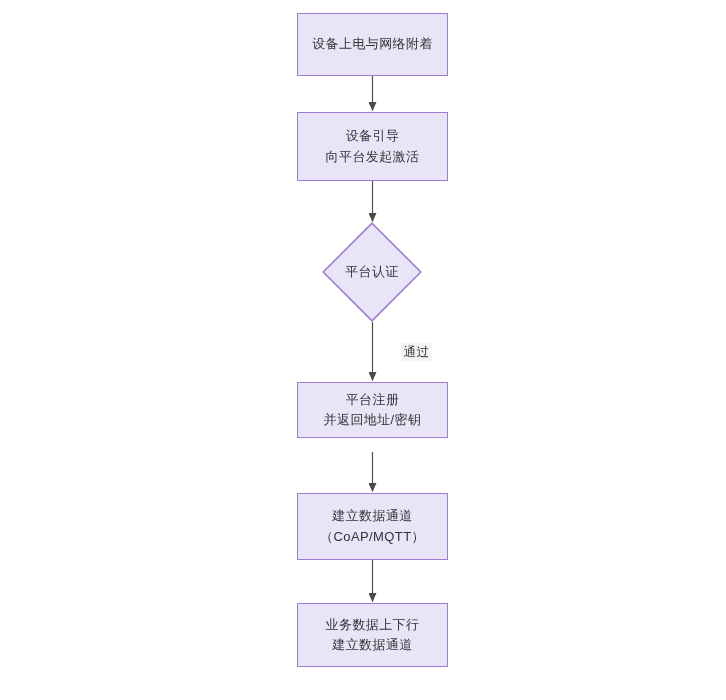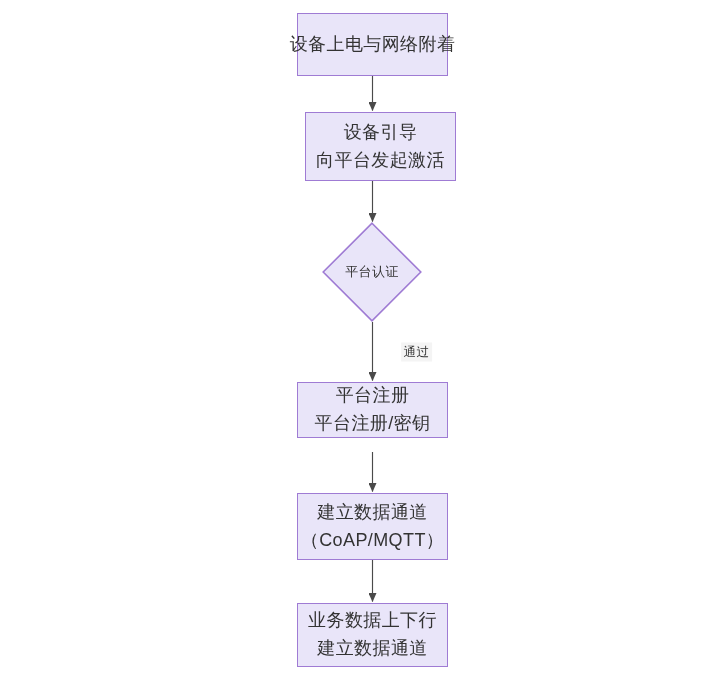--- a/index.html
+++ b/index.html
@@ -24,21 +24,21 @@
   .node {
     position: absolute;
     box-sizing: border-box;
     background: #e9e5f9;
     border: 1.6px solid #9f7bd4;
     display: flex;
     flex-direction: column;
     align-items: center;
     justify-content: center;
     color: #333333;
-    font-size: 18px;
+    font-size: 13px;
     line-height: 1.55;
     letter-spacing: 0.4px;
     white-space: nowrap;
   }
   .node .line1, .node .line2 {
     display: block;
     text-align: center;
   }
   .diamond-wrap {
     position: absolute;
@@ -100,37 +100,37 @@
     <line x1="372.5" y1="181" x2="372.5" y2="221.5" stroke="#4a4a4a" stroke-width="1.15" marker-end="url(#arrowhead)"></line>
     <line x1="372.5" y1="322" x2="372.5" y2="380.5" stroke="#4a4a4a" stroke-width="1.15" marker-end="url(#arrowhead)"></line>
     <line x1="372.5" y1="452" x2="372.5" y2="491.5" stroke="#4a4a4a" stroke-width="1.15" marker-end="url(#arrowhead)"></line>
     <line x1="372.5" y1="560" x2="372.5" y2="601.5" stroke="#4a4a4a" stroke-width="1.15" marker-end="url(#arrowhead)"></line>
   </svg>
 
   <div class="node" style="left:297px; top:13px; width:151px; height:63px;">
     <span class="line1">设备上电与网络附着</span>
   </div>
 
-  <div class="node" style="left:305px; top:112px; width:151px; height:69px;">
+  <div class="node" style="left:297px; top:112px; width:151px; height:69px;">
     <span class="line1">设备引导</span>
     <span class="line2">向平台发起激活</span>
   </div>
 
   <div class="diamond-wrap" style="left:322px; top:222px;">
     <svg class="diamond-shape" viewBox="0 0 100 100" preserveAspectRatio="none" xmlns="http://www.w3.org/2000/svg">
       <polygon points="50,1.2 98.8,50 50,98.8 1.2,50" fill="#e9e5f9" stroke="#9f7bd4" stroke-width="1.6"></polygon>
     </svg>
     <div class="diamond-label">平台认证</div>
   </div>
 
   <div class="edge-label" style="left:372.5px; top:352px;margin-left:44px;">通过</div>
 
   <div class="node" style="left:297px; top:382px; width:151px; height:56px;">
     <span class="line1">平台注册</span>
-    <span class="line2">平台注册/密钥</span>
+    <span class="line2">并返回地址/密钥</span>
   </div>
 
   <div class="node" style="left:297px; top:493px; width:151px; height:67px;">
     <span class="line1">建立数据通道</span>
     <span class="line2">（CoAP/MQTT）</span>
   </div>
 
   <div class="node" style="left:297px; top:603px; width:151px; height:64px;">
     <span class="line1">业务数据上下行</span>
     <span class="line2">建立数据通道</span>

